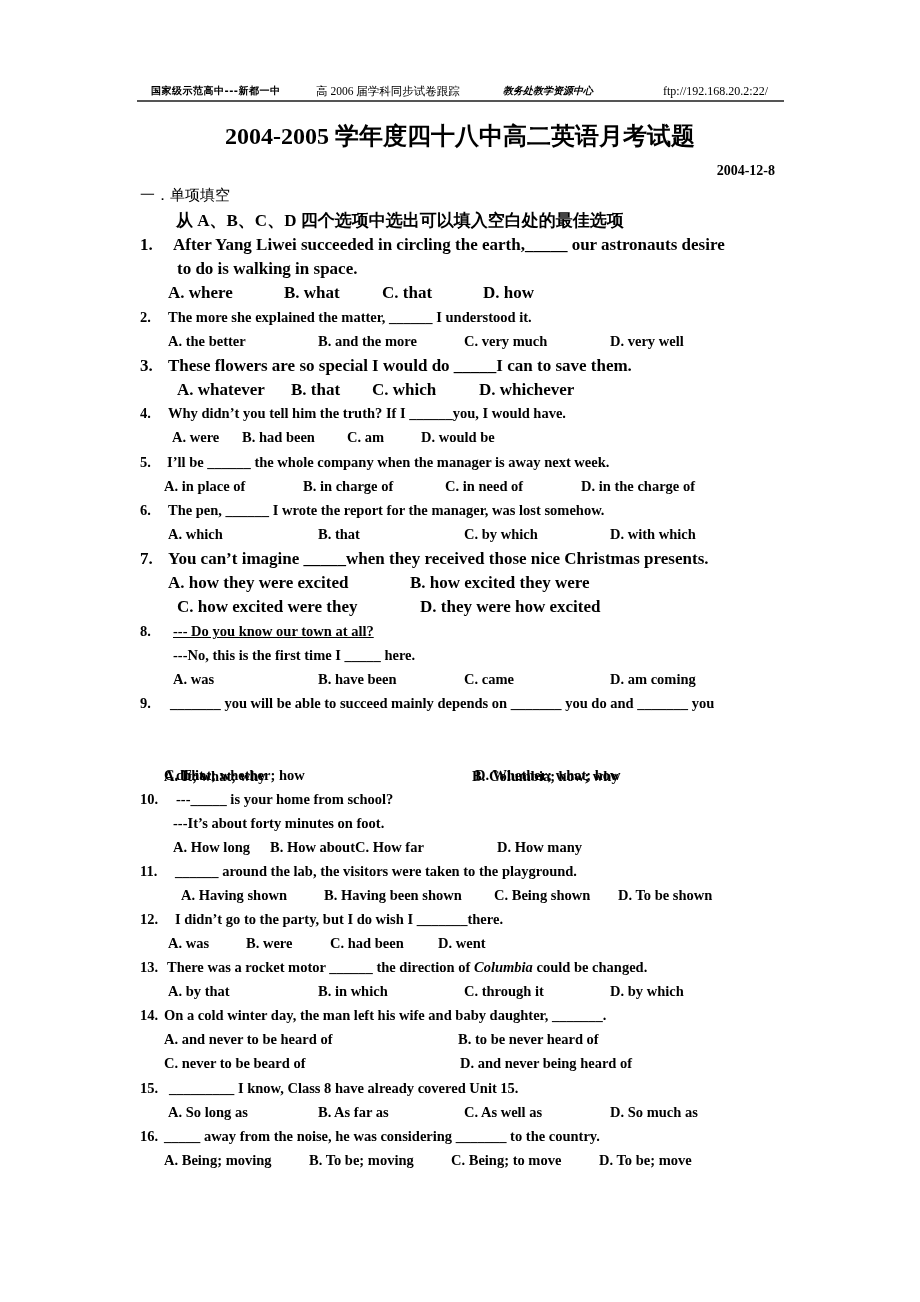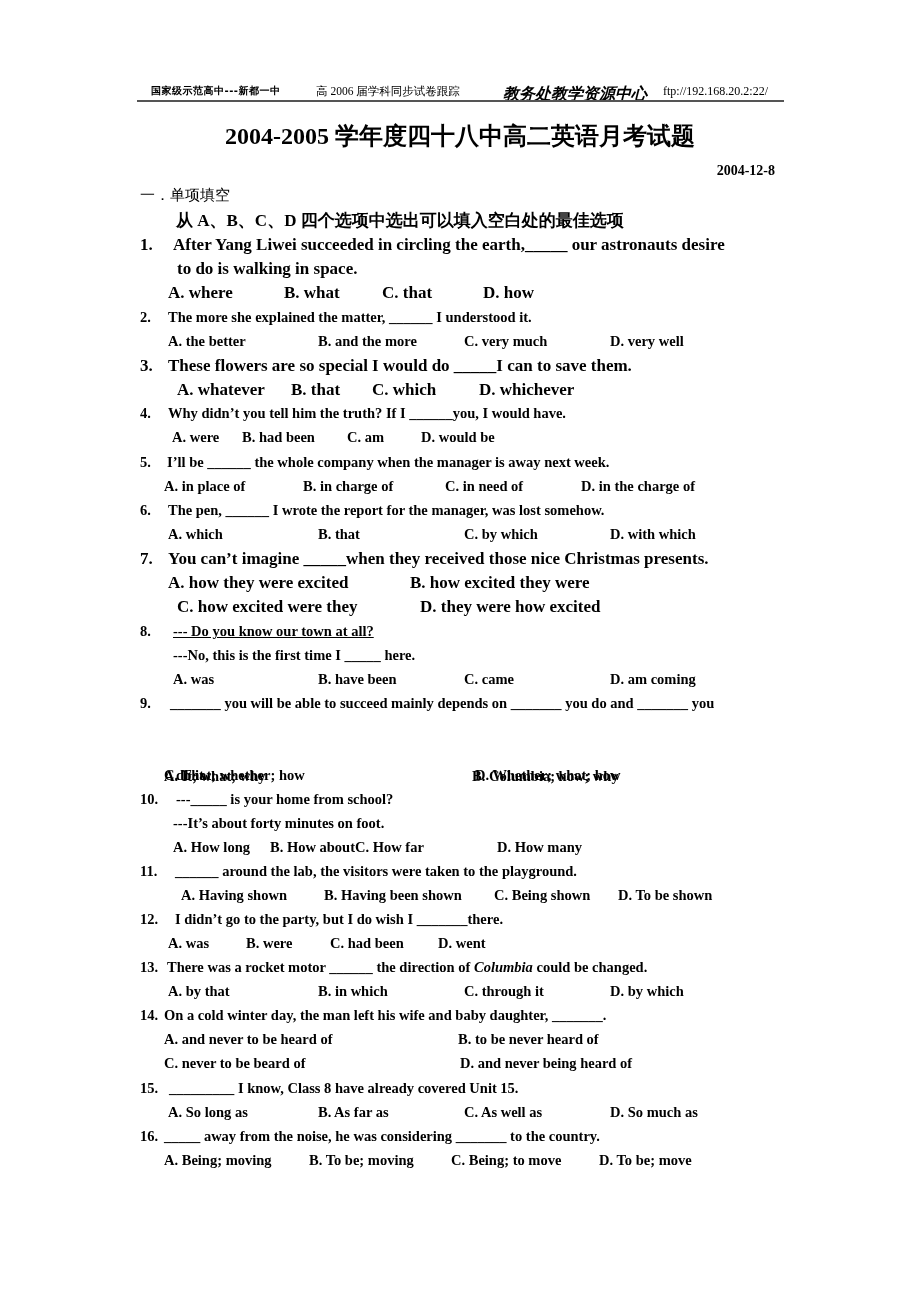--- a/index.html
+++ b/index.html
@@ -1,21 +1,21 @@
 <!DOCTYPE html>
 <html><head>
 <meta charset="utf-8">
 <style>
   html, body { margin: 0; padding: 0; background: #ffffff; }
   body { width: 920px; height: 1302px; position: relative; overflow: hidden; color: #000; font-family: "Liberation Serif", "DejaVu Serif", serif; }
   .header { position: absolute; left: 140px; top: 68px; width: 645px; height: 16px; font-size: 11px; font-weight: bold; white-space: nowrap; }
   .header span { position: absolute; top: 16px; margin-left: 11px; }
   .h1 { left: 0; font-family: "DejaVu Sans", sans-serif; font-size: 10px; letter-spacing: 0.5px; }
   .h2 { left: 165px; font-weight: normal; font-size: 11.5px; }
-  .h3 { left: 352px; font-family: "DejaVu Sans", sans-serif; font-size: 16px; font-style: italic; }
+  .h3 { left: 352px; font-family: "DejaVu Sans", sans-serif; font-size: 10px; font-style: italic; }
   .h4 { left: 512px; font-size: 12px; font-weight: normal; }
   .rule { position: absolute; left: 137px; top: 100px; width: 647px; height: 2px; background: #555; }
   .title { position: absolute; left: 0; width: 920px; top: 120px; text-align: center; font-size: 24px; font-weight: bold; }
   .date { position: absolute; right: 145px; top: 163px; font-size: 14px; font-weight: bold; }
   .section { position: absolute; left: 140px; top: 186px; font-size: 15px; font-family: "DejaVu Sans", sans-serif; }
   .instr { position: absolute; left: 176px; top: 209px; font-size: 17px; font-weight: bold; }
   .ln { position: absolute; white-space: nowrap; font-weight: bold; }
   .big { font-size: 17px; }
   .sm { font-size: 14.5px; }
   .opt { position: absolute; white-space: nowrap; }

